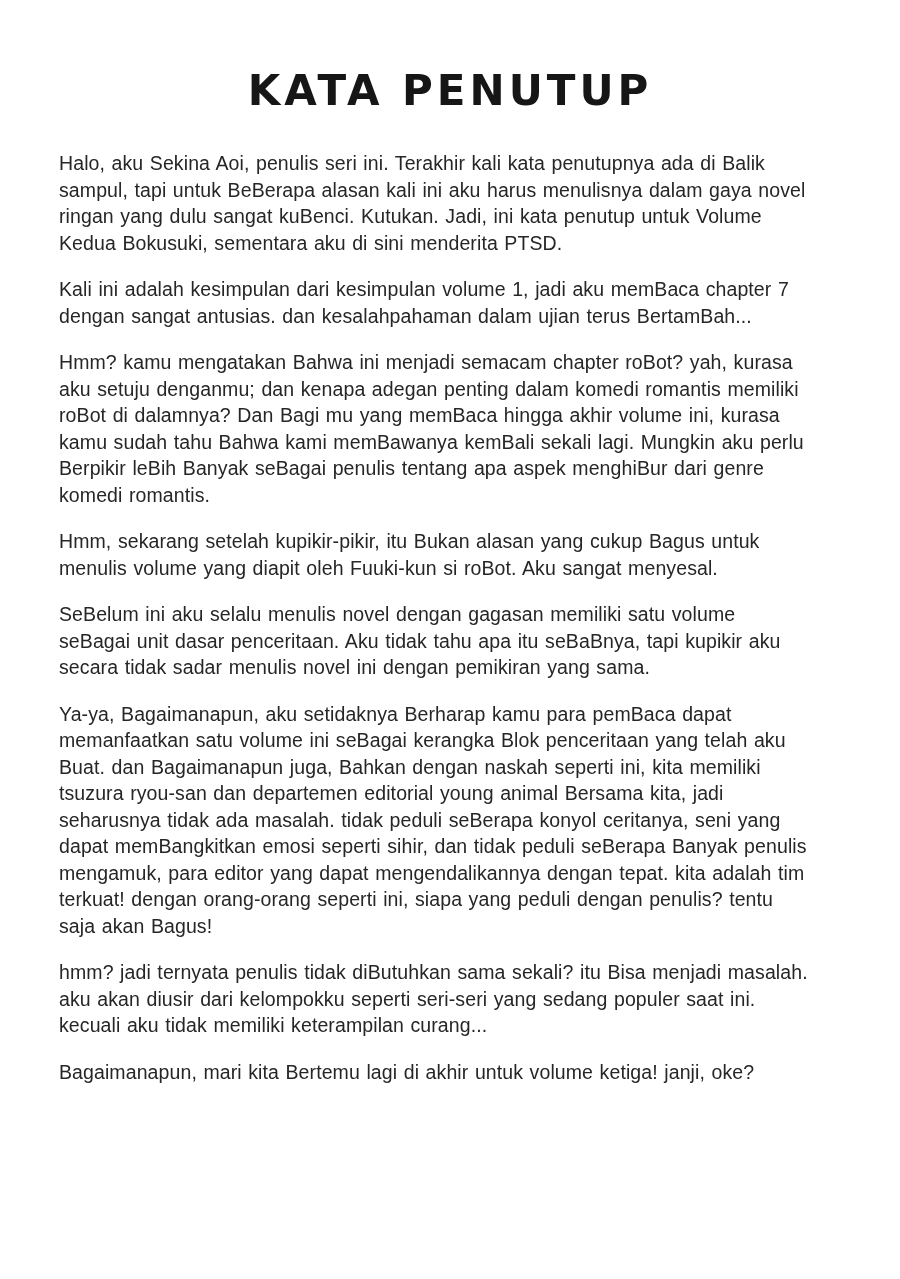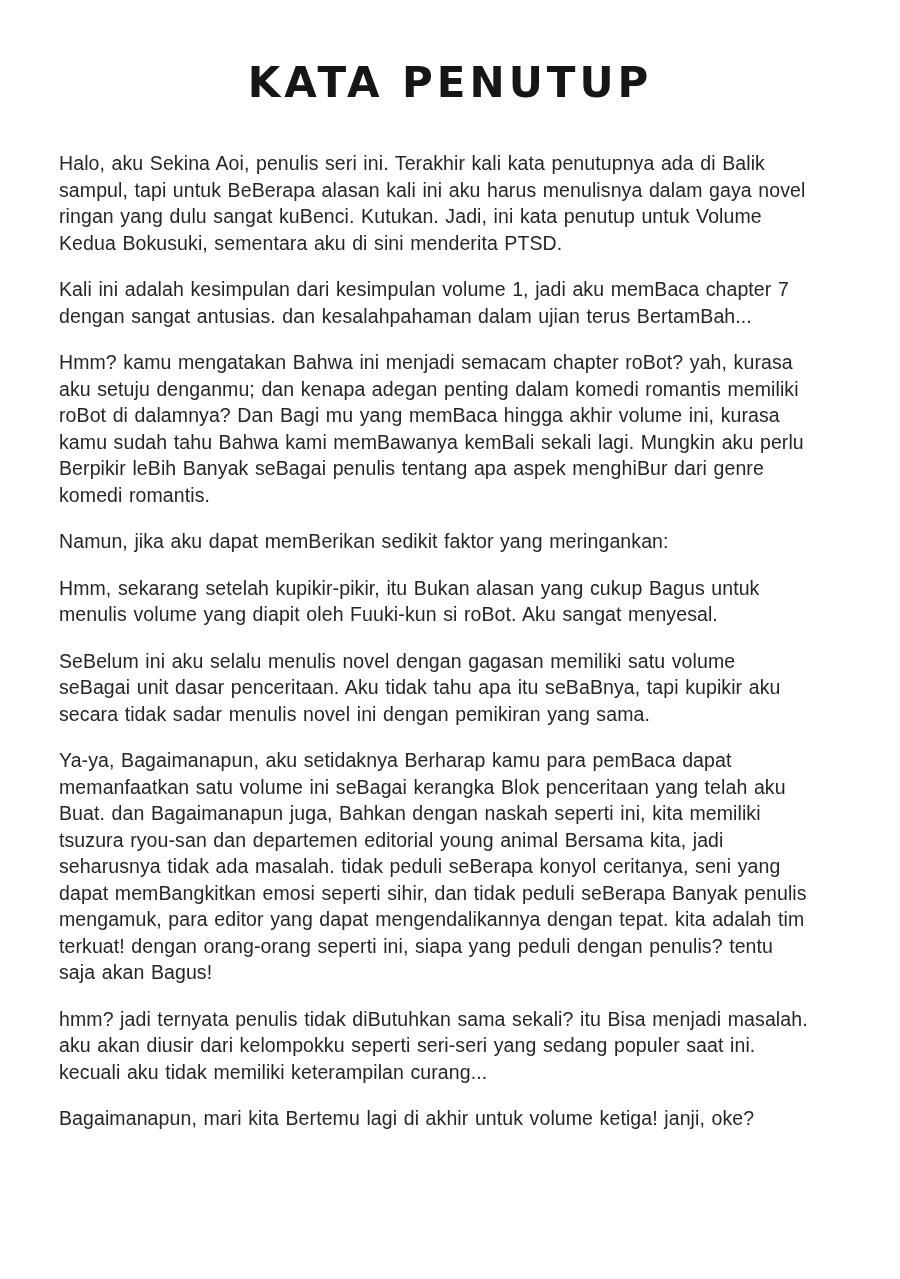--- a/index.html
+++ b/index.html
@@ -12,21 +12,21 @@
     width: 900px;
     height: 1279px;
     margin: 0 auto;
     background: #ffffff;
     overflow: hidden;
     font-family: "Liberation Sans", sans-serif;
     color: #1f1f1f;
     box-sizing: border-box;
   }
   .title {
-    margin: 0;
+    margin: 8px;
     padding-top: 58px;
     text-align: center;
     font-size: 42px;
     font-weight: 700;
     letter-spacing: 4px;
     color: #161616;
     font-family: "DejaVu Sans", sans-serif;
   }
   .body-text {
     position: absolute;
@@ -54,21 +54,20 @@
 
   <h1 class="title">KATA PENUTUP</h1>
 
   <div class="body-text">
     <p>Halo, aku Sekina Aoi, penulis seri ini. Terakhir kali kata penutupnya ada di Balik sampul, tapi untuk BeBerapa alasan kali ini aku harus menulisnya dalam gaya novel ringan yang dulu sangat kuBenci. Kutukan. Jadi, ini kata penutup untuk Volume Kedua Bokusuki, sementara aku di sini menderita PTSD.</p>
 
     <p>Kali ini adalah kesimpulan dari kesimpulan volume 1, jadi aku memBaca chapter 7 dengan sangat antusias. dan kesalahpahaman dalam ujian terus BertamBah...</p>
 
     <p>Hmm? kamu mengatakan Bahwa ini menjadi semacam chapter roBot? yah, kurasa aku setuju denganmu; dan kenapa adegan penting dalam komedi romantis memiliki roBot di dalamnya? Dan Bagi mu yang memBaca hingga akhir volume ini, kurasa kamu sudah tahu Bahwa kami memBawanya kemBali sekali lagi. Mungkin aku perlu Berpikir leBih Banyak seBagai penulis tentang apa aspek menghiBur dari genre komedi romantis.</p>
 
-    <p>Namun, jika aku dapat memBerikan sedikit faktor yang meringankan:</p>
 
     <p>Hmm, sekarang setelah kupikir-pikir, itu Bukan alasan yang cukup Bagus untuk menulis volume yang diapit oleh Fuuki-kun si roBot. Aku sangat menyesal.</p>
 
     <p>SeBelum ini aku selalu menulis novel dengan gagasan memiliki satu volume seBagai unit dasar penceritaan. Aku tidak tahu apa itu seBaBnya, tapi kupikir aku secara tidak sadar menulis novel ini dengan pemikiran yang sama.</p>
 
     <p>Ya-ya, Bagaimanapun, aku setidaknya Berharap kamu para pemBaca dapat memanfaatkan satu volume ini seBagai kerangka Blok penceritaan yang telah aku Buat. dan Bagaimanapun juga, Bahkan dengan naskah seperti ini, kita memiliki tsuzura ryou-san dan departemen editorial young animal Bersama kita, jadi seharusnya tidak ada masalah. tidak peduli seBerapa konyol ceritanya, seni yang dapat memBangkitkan emosi seperti sihir, dan tidak peduli seBerapa Banyak penulis mengamuk, para editor yang dapat mengendalikannya dengan tepat. kita adalah tim terkuat! dengan orang-orang seperti ini, siapa yang peduli dengan penulis? tentu saja akan Bagus!</p>
 
     <p>hmm? jadi ternyata penulis tidak diButuhkan sama sekali? itu Bisa menjadi masalah. aku akan diusir dari kelompokku seperti seri-seri yang sedang populer saat ini. kecuali aku tidak memiliki keterampilan curang...</p>
 
     <p>Bagaimanapun, mari kita Bertemu lagi di akhir untuk volume ketiga! janji, oke?</p>

